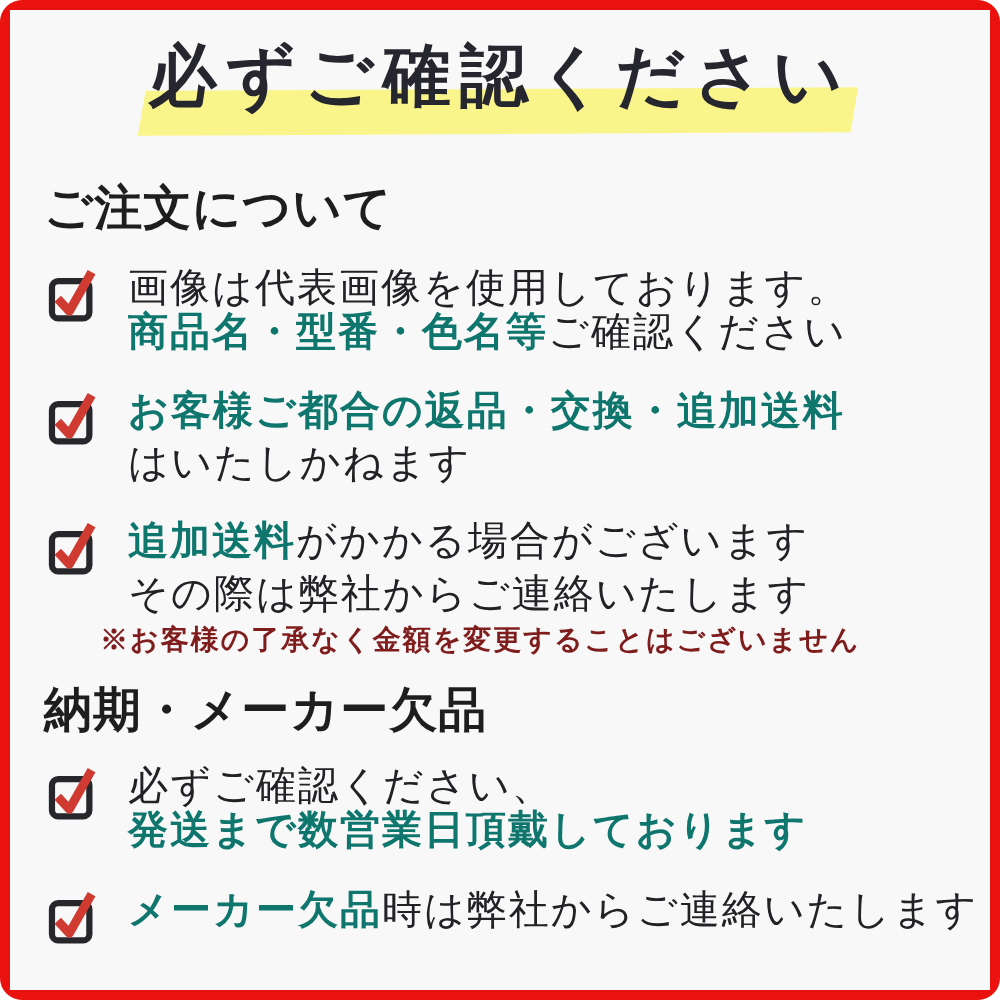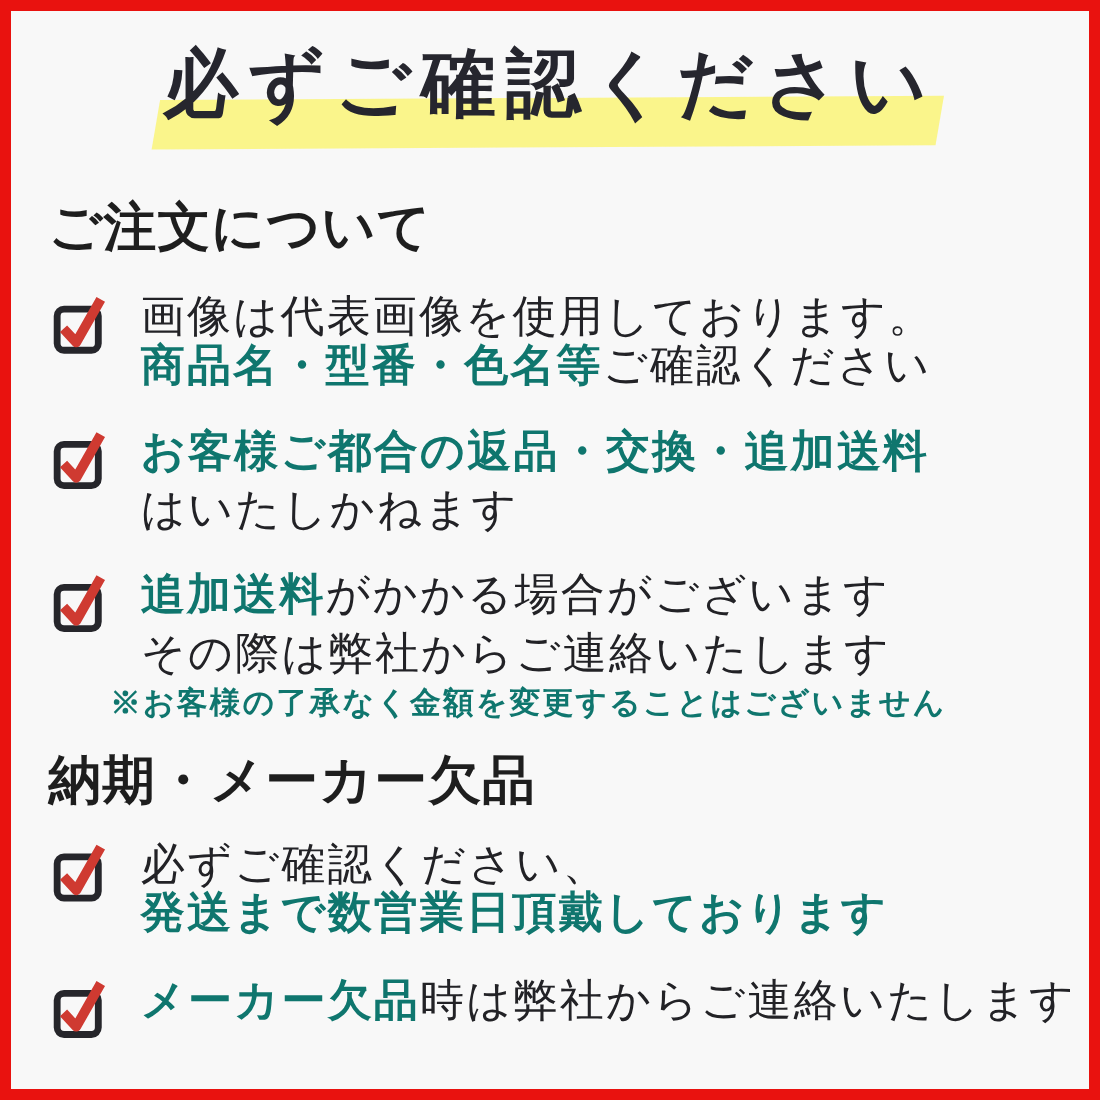--- a/index.html
+++ b/index.html
@@ -3,20 +3,21 @@
 <meta charset="utf-8">
 <style>
   html, body { margin: 0; padding: 0; background: #ffffff; }
   .canvas {
     position: relative;
     width: 1000px;
     height: 1000px;
     background: #f8f8f8;
     overflow: hidden;
     font-family: "Liberation Serif", "DejaVu Serif", serif;
+    border-radius: 22px;
   }
   .border-frame {
     position: absolute;
     inset: 0;
     border: 10px solid #e9120f;
     pointer-events: none;
     z-index: 10;
   }
   .title-highlight {
     position: absolute;
@@ -63,21 +64,21 @@
     margin-left: 28px;
   }
   .line .red { color: #0f766e; font-weight: 700; }
   .note-line {
     position: absolute;
     left: 100px;
     font-size: 28px;
     line-height: 1.25;
     font-weight: 600;
     letter-spacing: 2px;
-    color: #0f766e;
+    color: #7f1d1d;
     white-space: nowrap;
   }
   .cb {
     position: absolute;
     left: 47px;
     width: 50px;
     height: 57px;
   }
 </style>
 </head>

